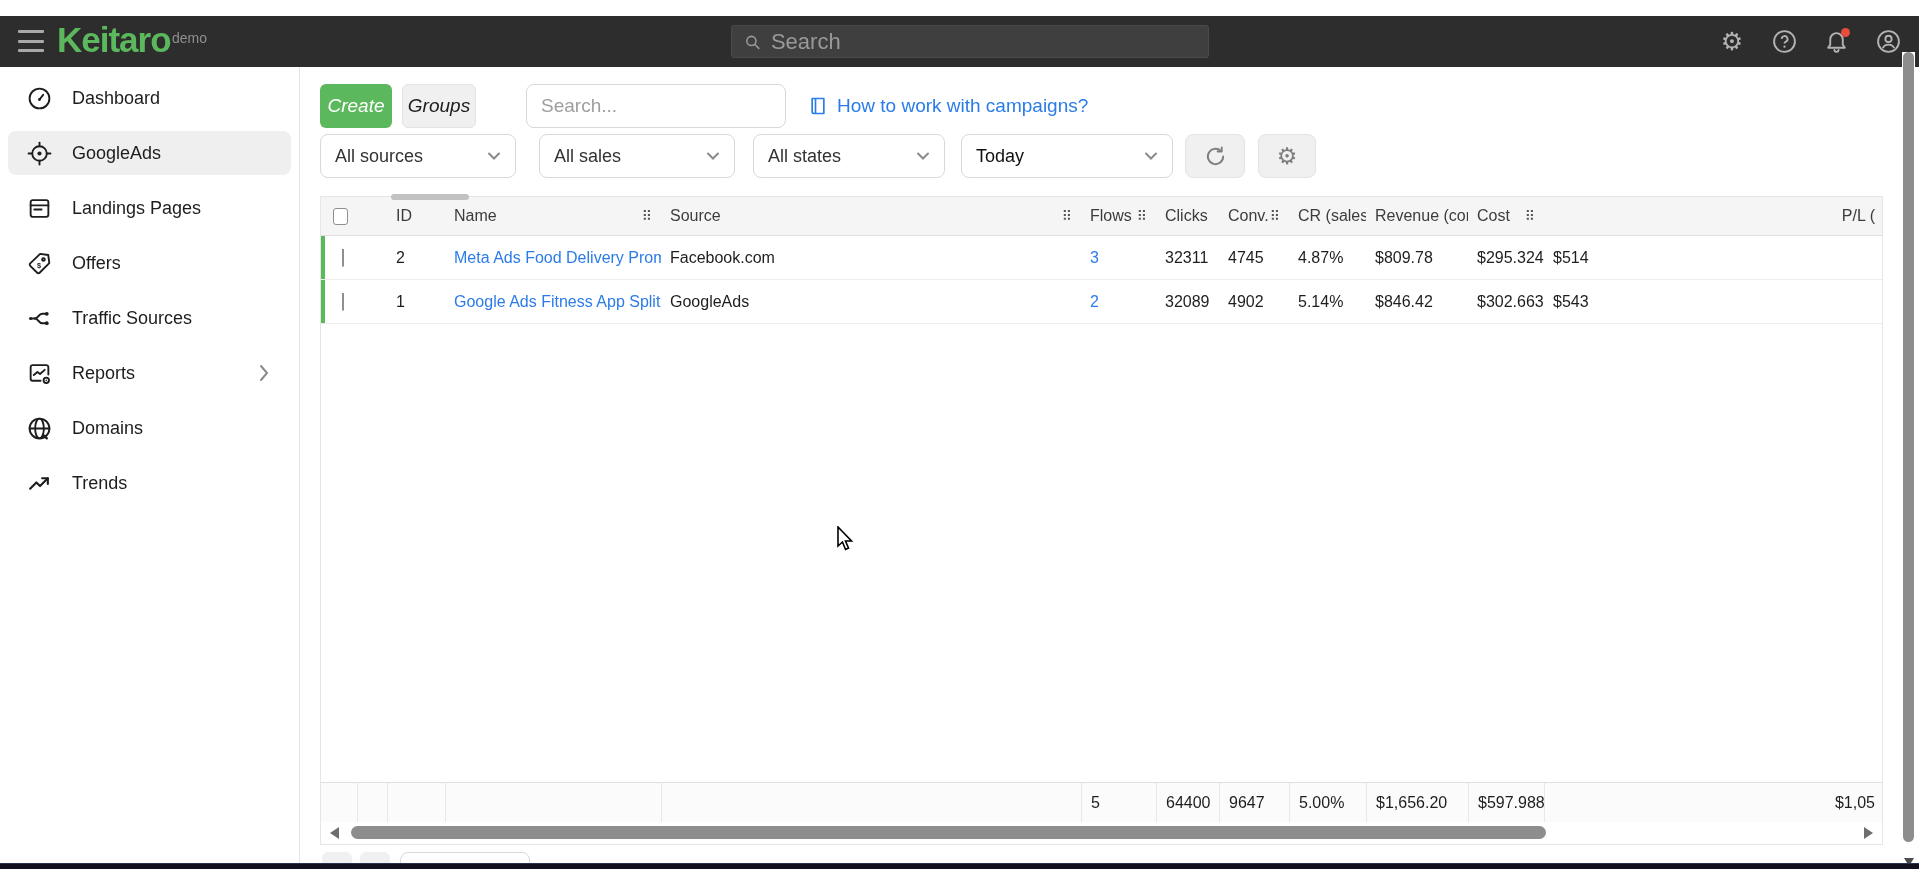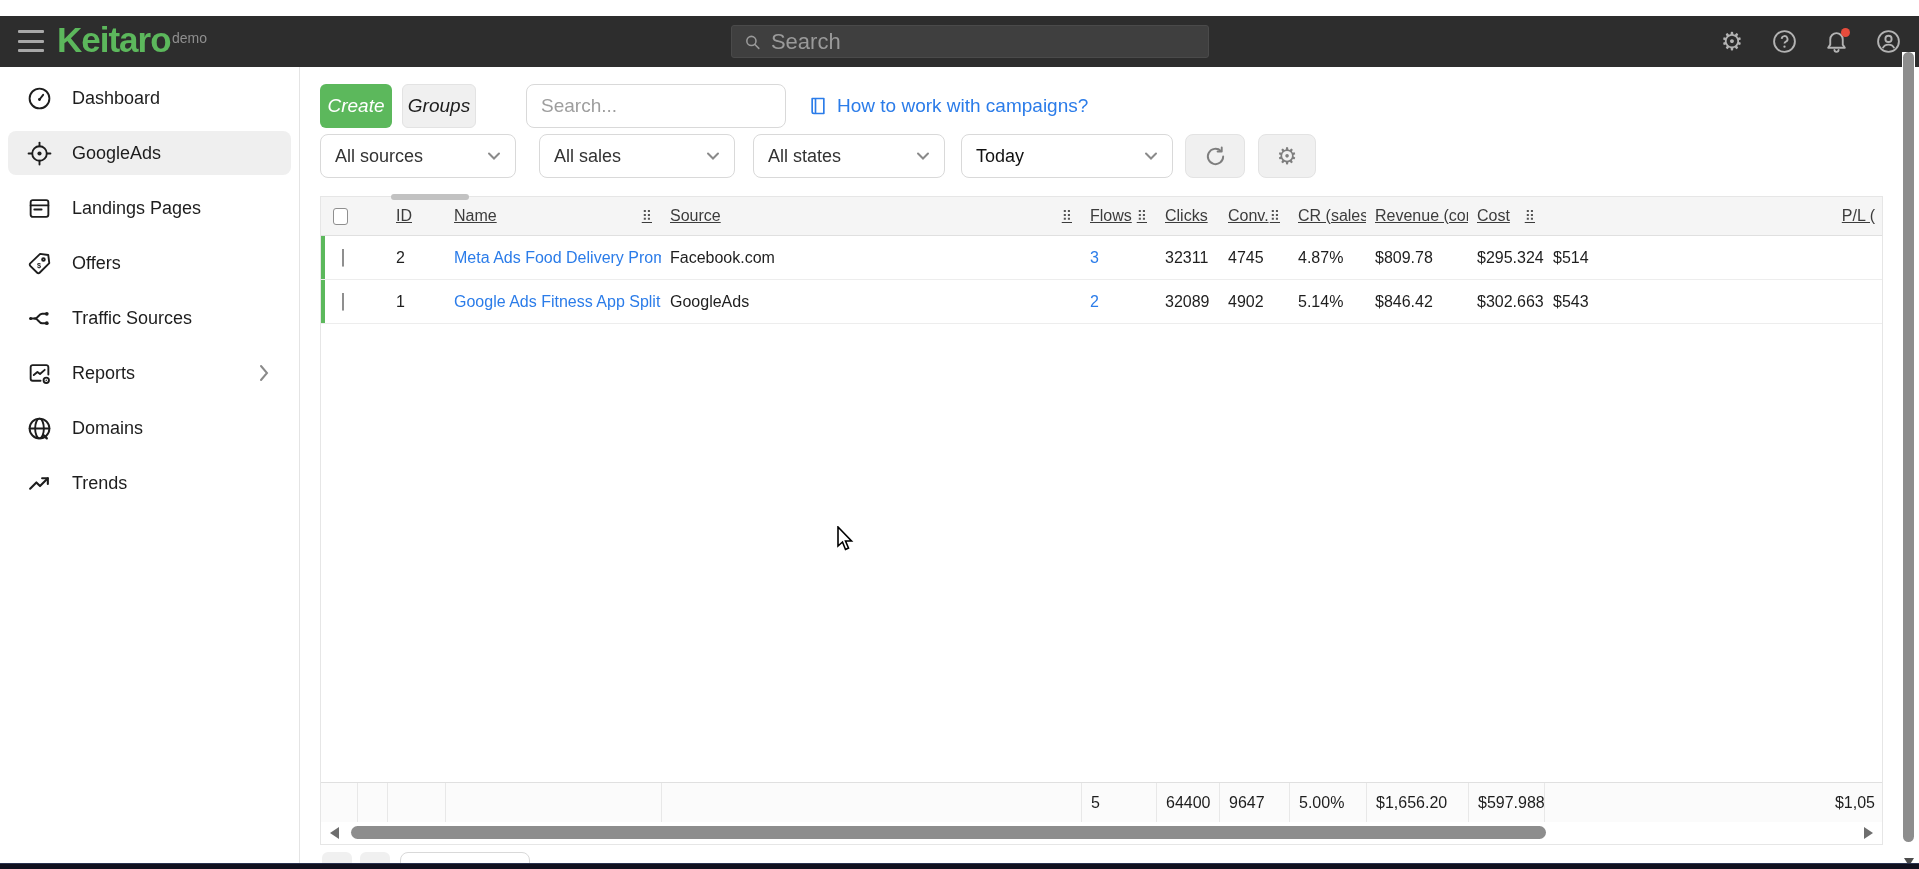--- a/index.html
+++ b/index.html
@@ -45,21 +45,21 @@
   #f-states  { left:453px; width:192px; }
   #f-date    { left:661px; width:212px; color:#111; }
   .sq-btn { position:absolute; top:83px; height:44px; background:#f0f0f0; border:1px solid #e3e3e3; border-radius:8px; display:flex; align-items:center; justify-content:center; cursor:pointer; }
   #btn-refresh { left:885px; width:60px; }
   #btn-table-gear { left:958px; width:58px; }
   .sq-btn svg { width:23px; height:23px; }
   .gear-glyph { font-size:23px; color:#7e7e7e; line-height:1; }
   
   .card { position:absolute; left:20px; top:145px; width:1563px; height:649px; border:1px solid #e6e6e6; background:#fff; display:flex; flex-direction:column; }
   .resize-ind { position:absolute; left:70px; top:-3px; width:78px; height:6px; background:#c2c2c2; border-radius:3px; z-index:5; }
-  .thead { display:flex; height:39px; background:#f5f5f5; border-bottom:1px solid #e0e0e0; align-items:center; font-size:16px; color:#3c3c3c; flex:0 0 39px;text-decoration:underline; }
+  .thead { display:flex; height:39px; background:#f5f5f5; border-bottom:1px solid #e0e0e0; align-items:center; font-size:16px; color:#3c3c3c; flex:0 0 39px; }
   .hcell { display:flex; align-items:center; justify-content:space-between; padding:0 9px; height:100%; overflow:hidden; white-space:nowrap; }
   .drag { color:#555; font-size:14px; cursor:grab; line-height:1; }
   .c-sel{width:36px;flex:0 0 36px;} .c-status{width:30px;flex:0 0 30px;} .c-id{width:58px;flex:0 0 58px;}
   .c-name{width:216px;flex:0 0 216px;} .c-source{width:420px;flex:0 0 420px;} .c-flows{width:75px;flex:0 0 75px;}
   .c-clicks{width:63px;flex:0 0 63px;gap:20px;} .c-conv{width:70px;flex:0 0 70px;} .c-cr{width:77px;flex:0 0 77px;}
   .c-rev{width:102px;flex:0 0 102px;} .c-cost{width:76px;flex:0 0 76px;} .c-pl{width:340px;flex:0 0 340px;justify-content:flex-end;}
   .trow { position:relative; display:flex; height:44px; align-items:center; border-bottom:1px solid #ededed; font-size:16px; color:#1e1e1e; background:#fff; }
   .trow::before { content:""; position:absolute; left:0; top:0; bottom:0; width:4px; background:#5cb85c; }
   .cell { padding:0 9px; overflow:hidden; white-space:nowrap; }
   .chk { width:17px; height:17px; border:1.5px solid #8f8f8f; border-radius:3px; background:#fff; cursor:pointer; margin-left:12px; }

